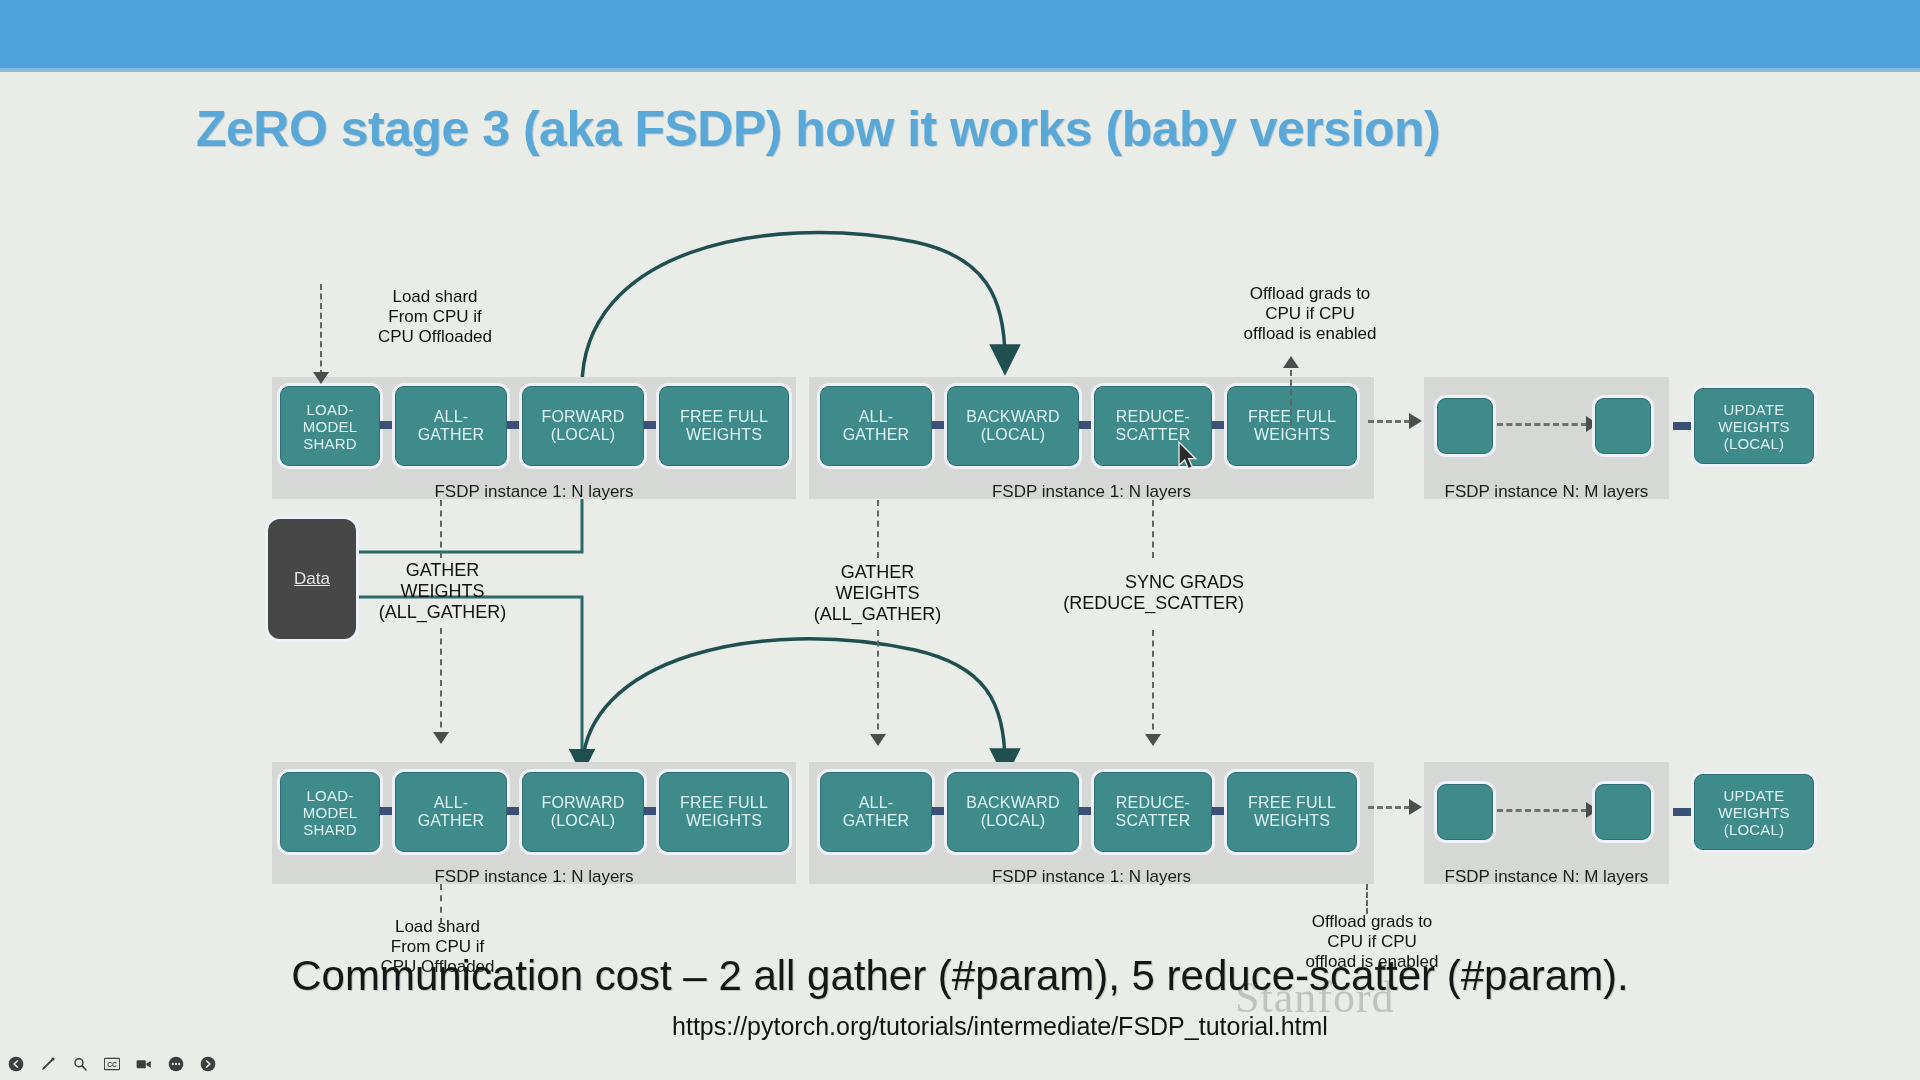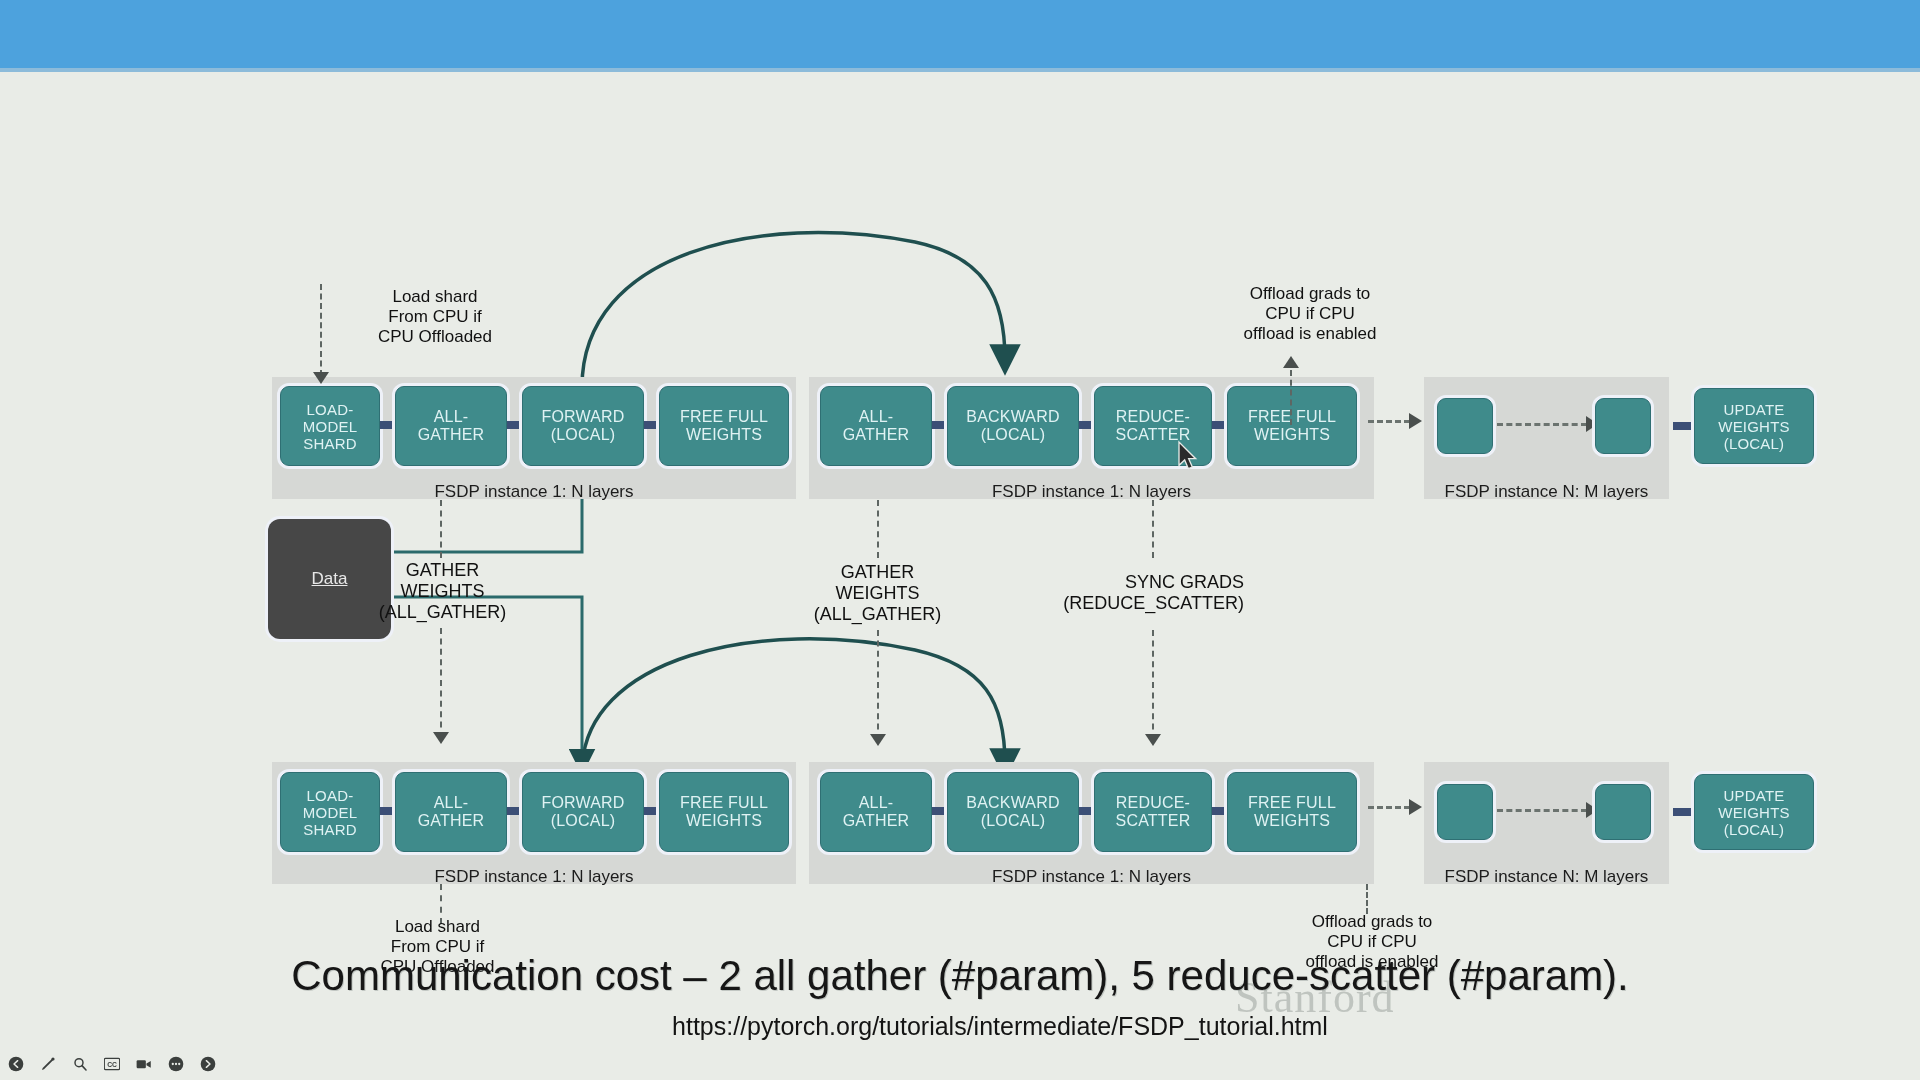--- a/index.html
+++ b/index.html
@@ -123,20 +123,21 @@
   }
 </style>
 </head>
 <body>
 
 <div id="top-bar"></div>
 <div id="top-bar-edge"></div>
 
 <div id="slide">
 
+  <div id="slide-title">ZeRO stage 3 (aka FSDP) how it works (baby version)</div>
 
   <svg class="overlay" viewBox="0 0 1920 960">
     <defs>
       <marker id="tealhead" markerWidth="9" markerHeight="9" refX="4.5" refY="4.5" orient="auto">
         <path d="M0,0 L9,4.5 L0,9 z" fill="#1f4f4f"></path>
       </marker>
     </defs>
 
     <path d="M582,315 C582,180 760,140 915,170 C985,185 1005,225 1005,288" fill="none" stroke="#1f4f4f" stroke-width="3.5" marker-end="url(#tealhead)"></path>
 
@@ -198,21 +199,21 @@
   <div class="note" style="left:340px;top:215px;width:190px;text-align:center;">Load shard
 From CPU if
 CPU Offloaded</div>
 
   <div class="note" style="left:1200px;top:212px;width:220px;">Offload grads to
 CPU if CPU
 offload is enabled</div>
   <div class="dashv" style="left:1290px;top:298px;height:55px;"></div>
   <div class="tri-up" style="left:1283px;top:284px;"></div>
 
-  <div class="data-node" style="left:268px;top:447px;width:123px;height:120px;text-decoration:underline;">Data</div>
+  <div class="data-node" style="left:268px;top:447px;width:88px;height:120px;text-decoration:underline;">Data</div>
 
   <div class="dashv" style="left:440px;top:428px;height:58px;"></div>
   <div class="mid-label" style="left:370px;top:488px;width:145px;">GATHER
 WEIGHTS
 (ALL_GATHER)</div>
   <div class="dashv" style="left:440px;top:556px;height:110px;"></div>
   <div class="tri-down" style="left:433px;top:660px;"></div>
 
   <div class="dashv" style="left:877px;top:428px;height:58px;"></div>
   <div class="mid-label" style="left:805px;top:490px;width:145px;">GATHER

